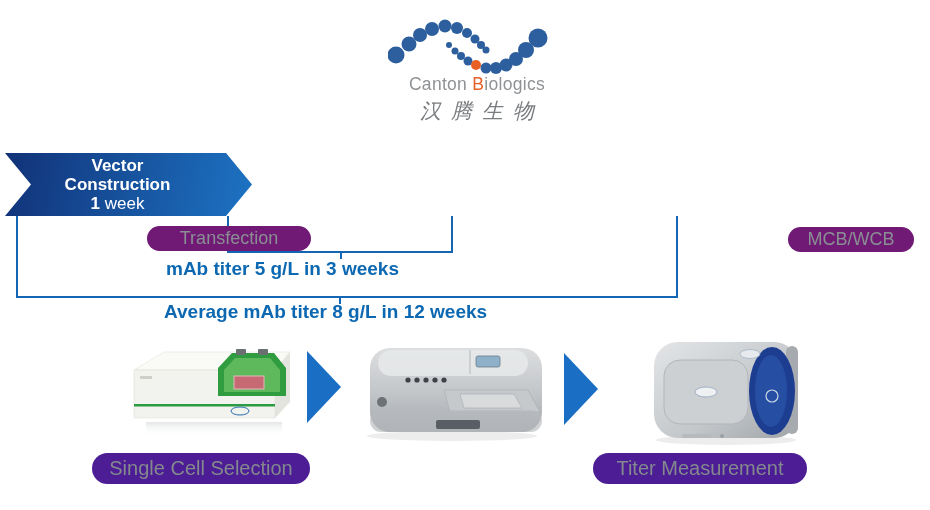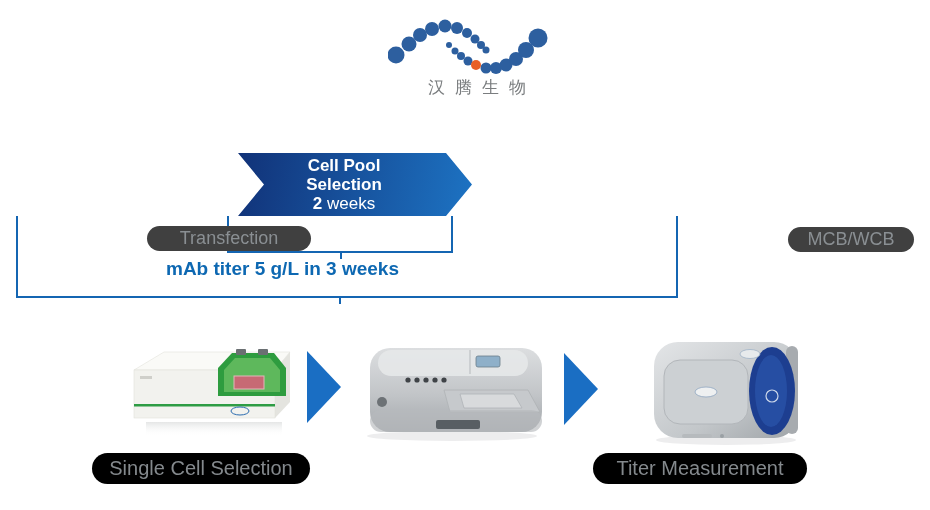--- a/index.html
+++ b/index.html
@@ -5,43 +5,43 @@
   html,body { margin:0; padding:0; background:#ffffff; }
   #canvas {
     position:relative; width:930px; height:510px; overflow:hidden;
     background:#ffffff; font-family:"Liberation Sans", sans-serif;
   }
   
   .logo { position:absolute; left:357px; top:12px; width:240px; text-align:center; }
   .logo svg { display:block; margin:0 auto; }
   .brand { font-size:17.5px; color:#8f9396; letter-spacing:.3px; margin-top:0px; }
   .brand .accent { color:#e85f26; }
-  .brand-cn { font-size:17px; color:#7a7d7f; letter-spacing:10px; padding-left:10px; margin-top:2px; }
+  .brand-cn { font-size:21px; color:#7a7d7f; letter-spacing:10px; padding-left:10px; margin-top:2px;font-style:italic; }
   
   .arrow {
     position:absolute; top:153px; height:63px;
     clip-path:polygon(0 0, calc(100% - 26px) 0, 100% 50%, calc(100% - 26px) 100%, 0 100%, 26px 50%);
     display:flex; flex-direction:column; justify-content:center; align-items:center;
     padding-right:22px; box-sizing:border-box;
     color:#ffffff; text-align:center; line-height:19px; font-size:17px;
     background:linear-gradient(100deg,#113278 0%,#1d73c3 100%);
   }
   .arrow .t { font-weight:bold; }
   .arrow .dur { font-weight:normal; }
   .arrow .dur .n { font-weight:bold; }
   #arrow-1 { left:5px;   width:247px; }
   #arrow-2 { left:238px; width:234px; }
   #arrow-3 { left:458px; width:237px; }
   #arrow-4 { left:681px; width:247px; }
   
   #brackets { position:absolute; left:0; top:0; z-index:1; }
   
-  .pill { position:absolute; background:#404040; color:#8a8f93; text-align:center; z-index:2; }
+  .pill { position:absolute; background:#701a75; color:#8a8f93; text-align:center; z-index:2; }
   .pill-sm { height:25px; line-height:25px; border-radius:13px; font-size:18px; }
-  .pill-lg { height:31px; line-height:31px; border-radius:16px; font-size:20px; color:#84898d; background:#000000; }
+  .pill-lg { height:31px; line-height:31px; border-radius:16px; font-size:20px; color:#84898d; background:#4c1d95; }
   #pill-transfection { left:147px; top:226px; width:164px; }
   #pill-top5rcb      { left:600px; top:227px; width:135px; }
   #pill-mcbwcb       { left:788px; top:227px; width:126px; }
   #pill-selection { left:92px;  top:453px; width:218px; }
   #pill-imager    { left:347px; top:453px; width:206px; }
   #pill-titer     { left:593px; top:453px; width:214px; }
   
   .annot { position:absolute; color:#0d68b2; font-size:19px; font-weight:bold; z-index:2; }
   #annot-3w  { left:166px; top:258px; width:330px; }
   #annot-12w { left:164px; top:301px; width:380px; }
@@ -76,42 +76,44 @@
         <circle cx="80" cy="49" r="4.5"></circle>
         <circle cx="98" cy="56" r="5.5"></circle>
         <circle cx="108" cy="56" r="6"></circle>
         <circle cx="118" cy="53" r="6.5"></circle>
         <circle cx="128" cy="47" r="7"></circle>
         <circle cx="138" cy="38" r="8"></circle>
         <circle cx="150" cy="26" r="9.5"></circle>
       </g>
       <circle cx="88" cy="53" r="5" fill="#e85f26"></circle>
     </svg>
+    <div class="brand"><span>Canton </span><span class="accent">B</span><span>iologics</span></div>
     <div class="brand-cn">汉腾生物</div>
   </div>
 
-  <div class="arrow" id="arrow-2">
-    <div class="t">Cell Pool</div>
-    <div class="t">Selection</div>
-    <div class="dur"><span class="n">2</span><span> weeks</span></div>
+  <div class="arrow" id="arrow-1">
+    <div class="t">Vector</div>
+    <div class="t">Construction</div>
+    <div class="dur"><span class="n">1</span><span> week</span></div>
   </div>
 
   <svg id="brackets" width="930" height="330" viewBox="0 0 930 330">
     <g fill="none" stroke="#1465b2" stroke-width="2">
       <path d="M228,216 L228,252 L452,252 L452,216"></path>
       <path d="M341,252 L341,259"></path>
       <path d="M17,216 L17,297 L677,297 L677,216"></path>
       <path d="M340,297 L340,304"></path>
     </g>
   </svg>
 
   <div class="pill pill-sm" id="pill-transfection">Transfection</div>
   <div class="pill pill-sm" id="pill-mcbwcb">MCB/WCB</div>
 
   <div class="annot" id="annot-3w">mAb titer 5 g/L in 3 weeks</div>
+  <div class="annot" id="annot-12w">Average mAb titer 8 g/L in 12 weeks</div>
 
   <svg class="machine" style="left:120px;top:340px;" width="192" height="100" viewBox="0 0 192 100">
     <defs>
       <linearGradient id="m1r" x1="0" y1="0" x2="0" y2="1">
         <stop offset="0" stop-color="#d9dbdb" stop-opacity=".7"></stop>
           <stop offset="1" stop-color="#ffffff" stop-opacity="0"></stop>
       </linearGradient>
     </defs>
     <rect x="26" y="82" width="136" height="14" fill="url(#m1r)"></rect>
     <polygon points="14,30 44,12 170,12 155,30" fill="#fafaf7" stroke="#e2e2dc" stroke-width="0.6"></polygon>

